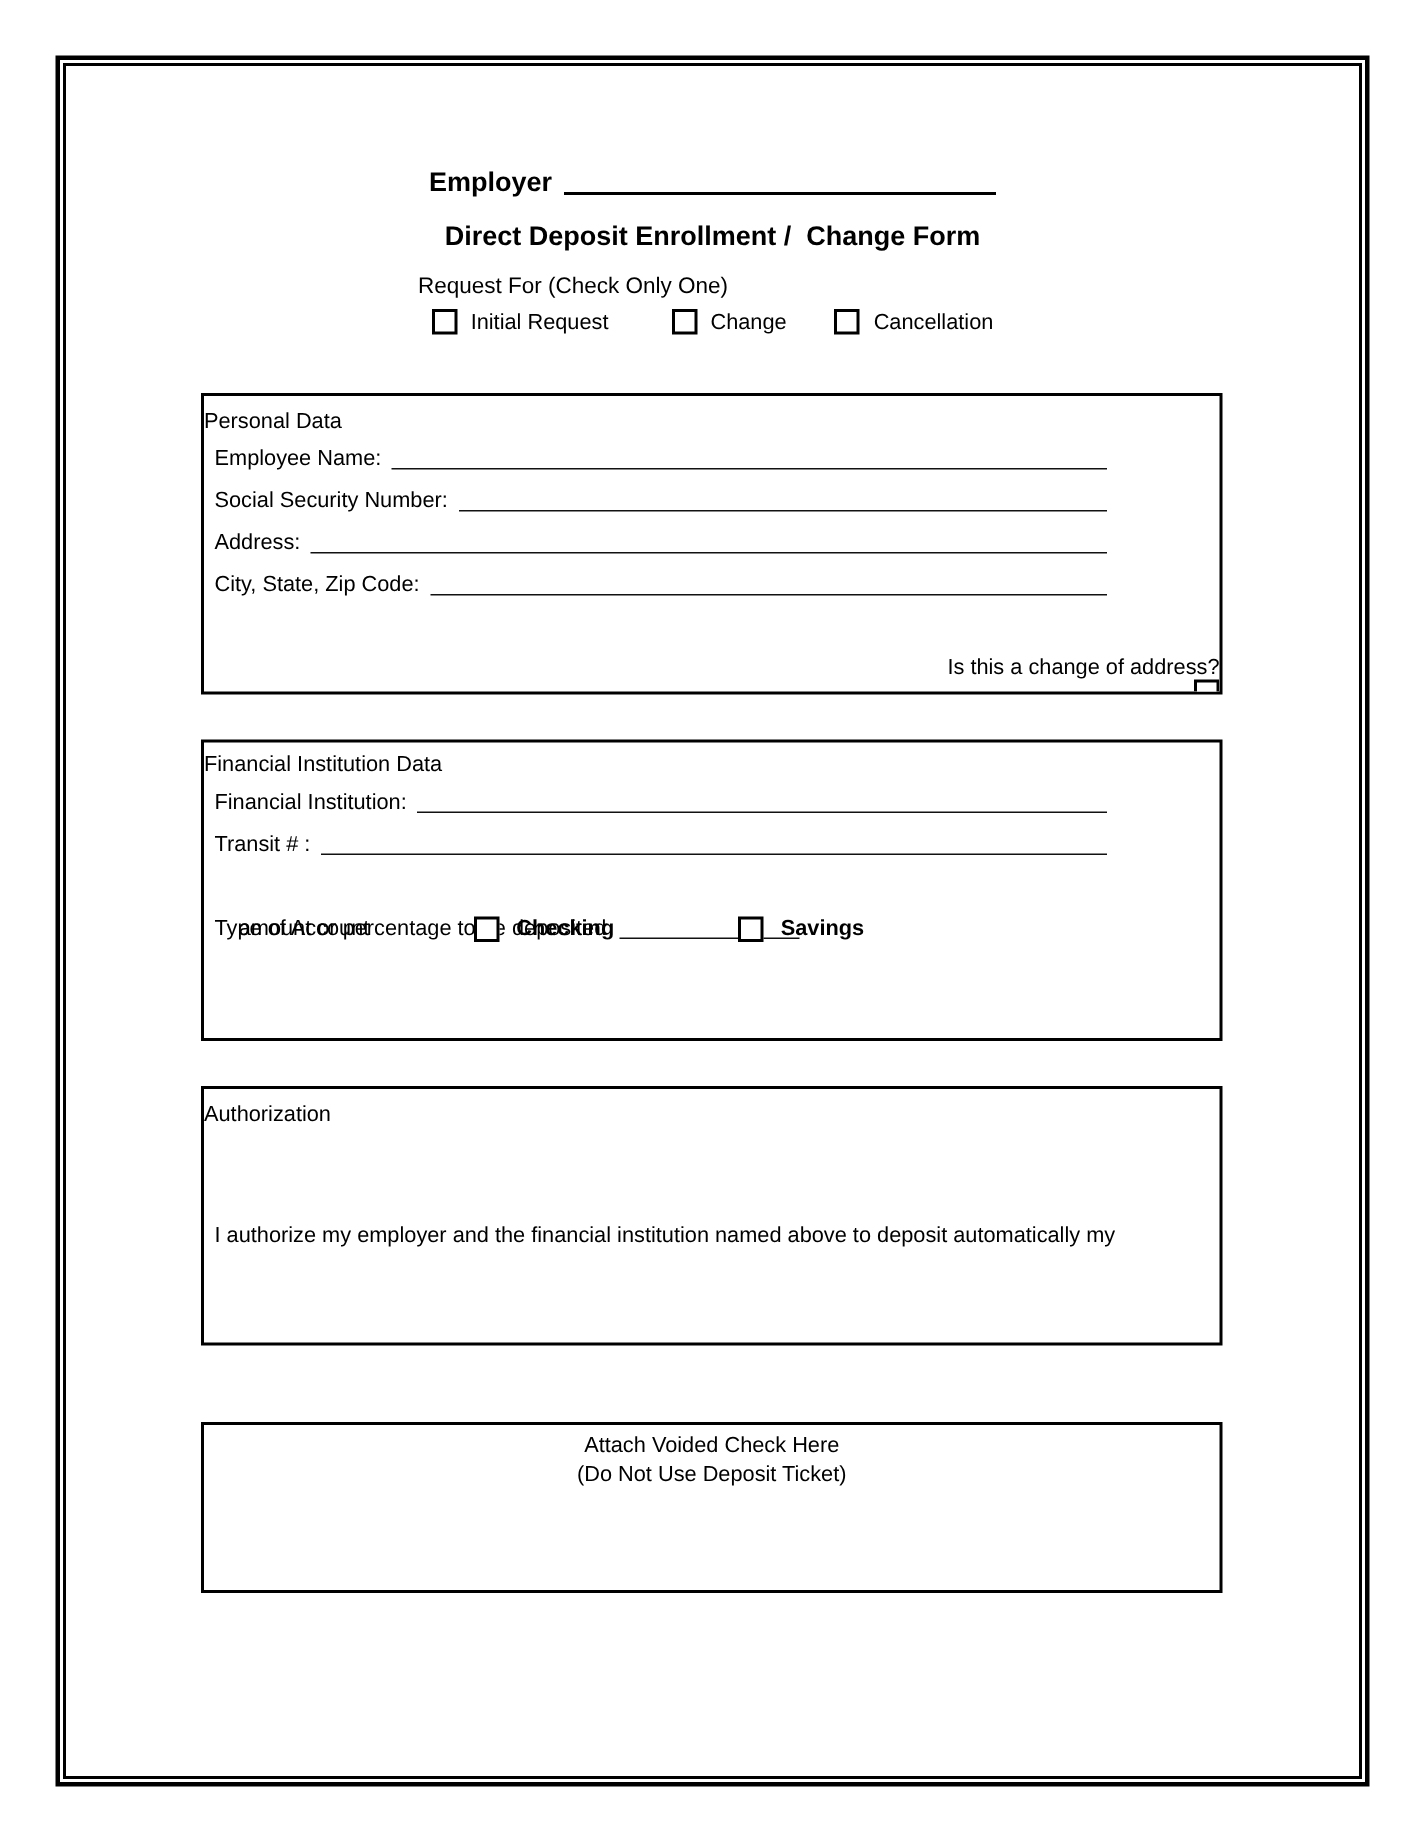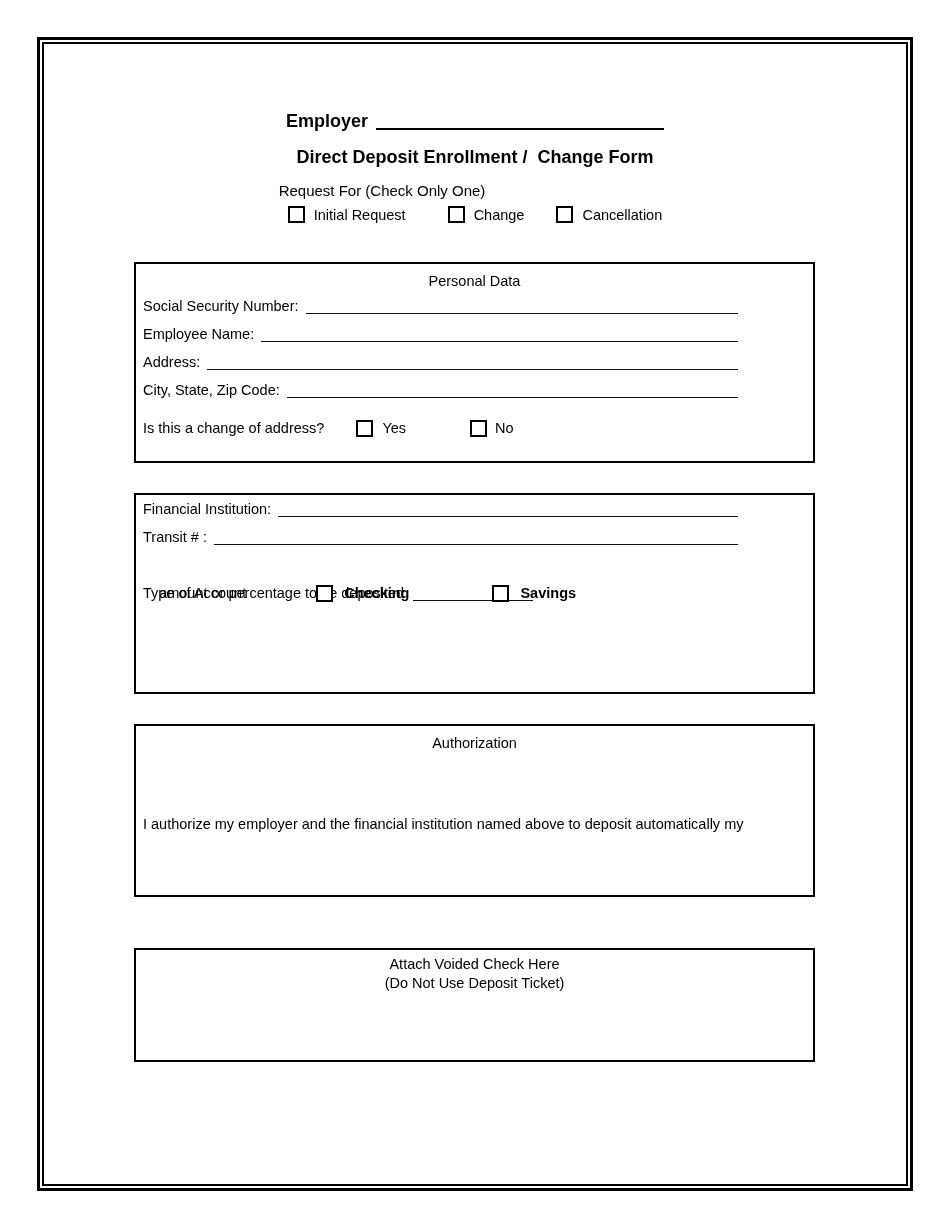--- a/index.html
+++ b/index.html
@@ -34,32 +34,32 @@
   .gap-b { margin-left:32px; }
 
   
   .box { position:absolute; left:134px; width:681px; border:2px solid #000;
          box-sizing:border-box; background:#fff; font-size:14.5px; overflow:hidden; }
   #personal       { top:262px; height:201px; }
   #financial      { top:493px; height:201px; }
   #authorization  { top:724px; height:173px; }
   #voided         { top:948px; height:114px; }
 
-  .box-header { text-align:center; height:22px; line-height:22px; white-space:pre; }
+  .box-header { height:22px; line-height:22px; white-space:pre; }
   #personal .box-header, #authorization .box-header { padding-top:6px; }
   #financial .box-header { padding-top:4px; }
 
   .field-row { display:flex; align-items:baseline; height:28px; line-height:28px;
                padding:0 75px 0 7px; }
   .field-row .lbl { white-space:pre; }
   .fill { flex:1 1 auto; border-bottom:1.5px solid #111; position:relative; top:3px;
           margin-left:7px; min-width:20px; }
 
-  .change-row { display:flex; align-items:flex-start; margin-top:16px; height:20px;
-                padding-left:7px; }
+  .change-row { display:flex; align-items:flex-end; margin-top:33px; height:20px;
+                padding-left:7px;flex-direction:column; }
   .change-row .q { white-space:pre; }
   .ml32 { margin-left:32px; } .ml64 { margin-left:64px; }
   .ml70 { margin-left:70px; } .ml83 { margin-left:83px; }
   .ml9 { margin-left:9px; } .ml8 { margin-left:8px; } .ml7 { margin-left:11px;font-weight:bold; }
 
   .note-row { height:28px; line-height:28px; padding-left:7px; white-space:pre; }
   .note-row .uline-sm { display:inline-block; width:120px; border-bottom:1.5px solid #111;
                         vertical-align:-3px; margin-left:9px; }
   .type-row { display:flex; align-items:center; height:28px; padding-left:7px; }
   .type-row span { white-space:pre; }
@@ -92,45 +92,46 @@
   </span>
   <span class="cb-group gap-b">
     <span class="cb"></span>
     <span class="cb-lbl">Cancellation</span>
   </span>
 </div>
 
 <div class="box" id="personal">
   <div class="box-header">Personal Data</div>
   <div class="field-row">
-    <span class="lbl">Social Security Number:</span>
+    <span class="lbl">Employee Name:</span>
     <span class="fill"></span>
   </div>
   <div class="field-row">
-    <span class="lbl">Employee Name:</span>
+    <span class="lbl">Social Security Number:</span>
     <span class="fill"></span>
   </div>
   <div class="field-row">
     <span class="lbl">Address:</span>
     <span class="fill"></span>
   </div>
   <div class="field-row">
     <span class="lbl">City, State, Zip Code:</span>
     <span class="fill"></span>
   </div>
   <div class="change-row">
     <span class="q">Is this a change of address?</span>
     <span class="cb ml32"></span>
     <span class="ml9">Yes</span>
     <span class="cb ml64"></span>
     <span class="ml8">No</span>
   </div>
 </div>
 
 <div class="box" id="financial">
+  <div class="box-header">Financial Institution Data</div>
   <div class="field-row">
     <span class="lbl">Financial Institution:</span>
     <span class="fill"></span>
   </div>
   <div class="field-row">
     <span class="lbl">Transit # :</span>
     <span class="fill"></span>
   </div>
   <div class="note-row">
     <span>amount or percentage to be deposited</span><span class="uline-sm"></span>

